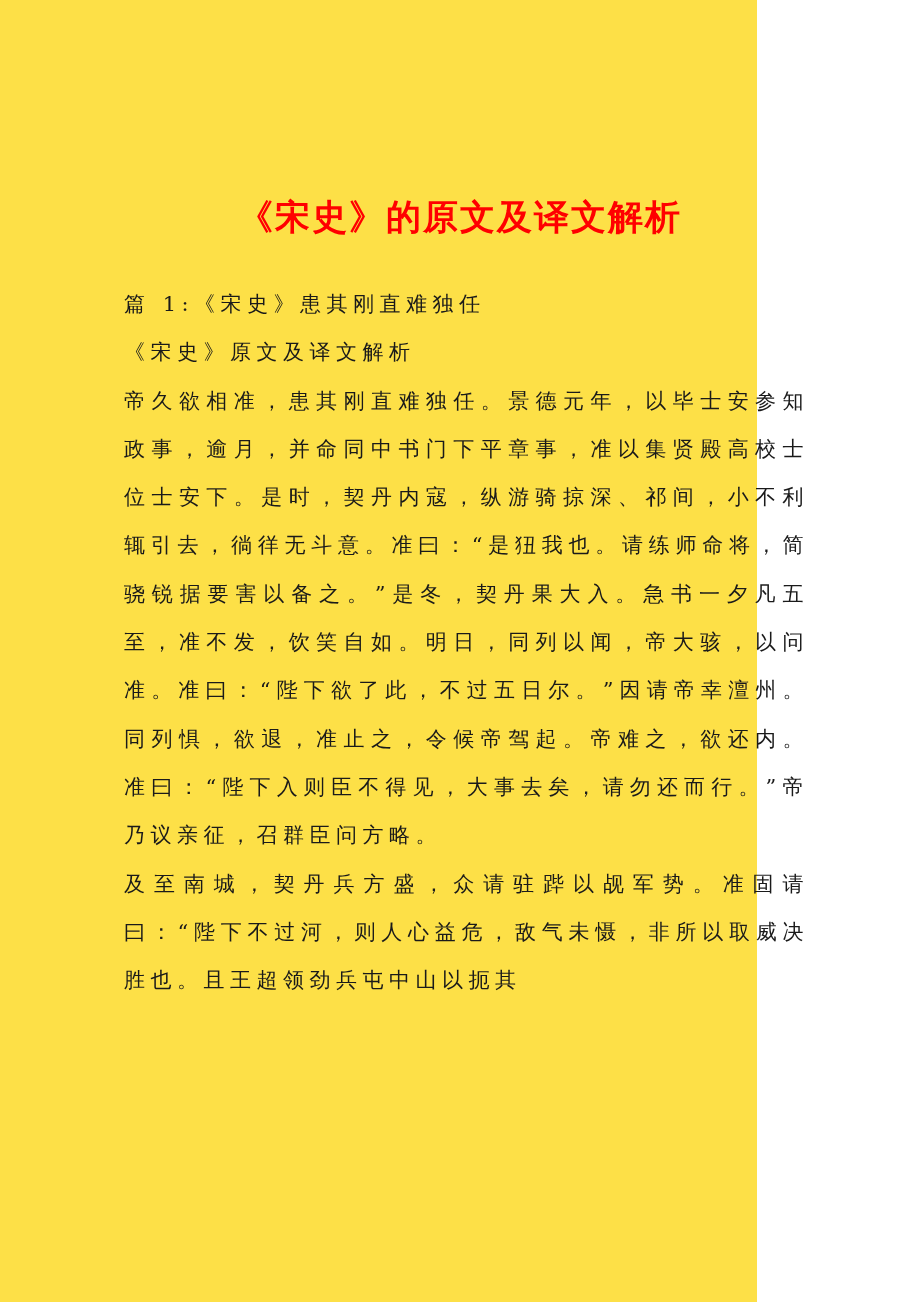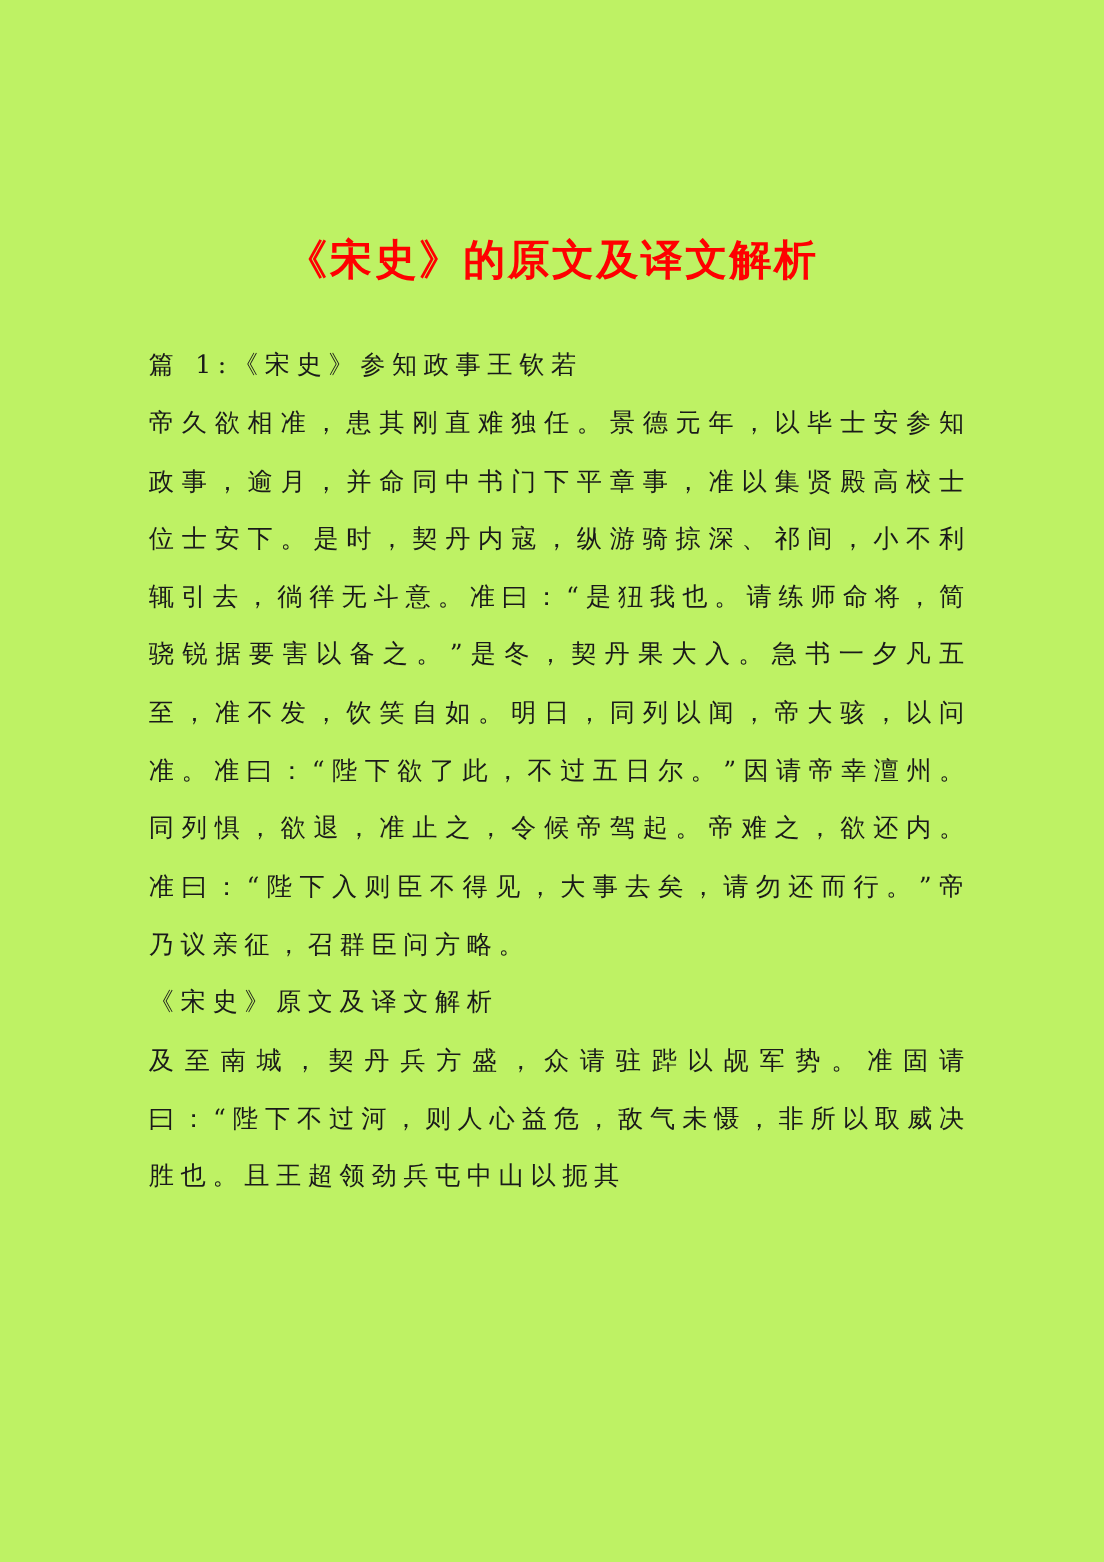--- a/index.html
+++ b/index.html
@@ -9,23 +9,23 @@
   }
   body {
     width: 920px;
     height: 1302px;
     position: relative;
     overflow: hidden;
   }
   .page {
     position: absolute;
     left: 0; top: 0;
-    width: 920px;
+    width: 757px;
     height: 1302px;
-    background: #bef264;
+    background: #fde047;
   }
   .doc-title {
     position: absolute;
     top: 194px;
     left: 0;
     width: 920px;
     text-align: center;
     font-family: "DejaVu Serif", "Liberation Serif", serif;
     font-size: 35px;
     line-height: 46px;
@@ -51,18 +51,18 @@
     text-align-last: left;
   }
 </style>
 </head>
 <body>
 
 <div class="page">
   <h1 class="doc-title">《宋史》的原文及译文解析</h1>
 
   <div class="content">
-    <p>篇 1:《宋史》参知政事王钦若</p>
+    <p>篇 1:《宋史》患其刚直难独任</p>
+    <p>《宋史》原文及译文解析</p>
     <p>帝久欲相准，患其刚直难独任。景德元年，以毕士安参知政事，逾月，并命同中书门下平章事，准以集贤殿高校士位士安下。是时，契丹内寇，纵游骑掠深、祁间，小不利辄引去，徜徉无斗意。准曰：“是狃我也。请练师命将，简骁锐据要害以备之。”是冬，契丹果大入。急书一夕凡五至，准不发，饮笑自如。明日，同列以闻，帝大骇，以问准。准曰：“陛下欲了此，不过五日尔。”因请帝幸澶州。同列惧，欲退，准止之，令候帝驾起。帝难之，欲还内。准曰：“陛下入则臣不得见，大事去矣，请勿还而行。”帝乃议亲征，召群臣问方略。</p>
-    <p>《宋史》原文及译文解析</p>
     <p>及至南城，契丹兵方盛，众请驻跸以觇军势。准固请曰：“陛下不过河，则人心益危，敌气未慑，非所以取威决胜也。且王超领劲兵屯中山以扼其</p>
   </div>
 </div>
 
 </body></html>

